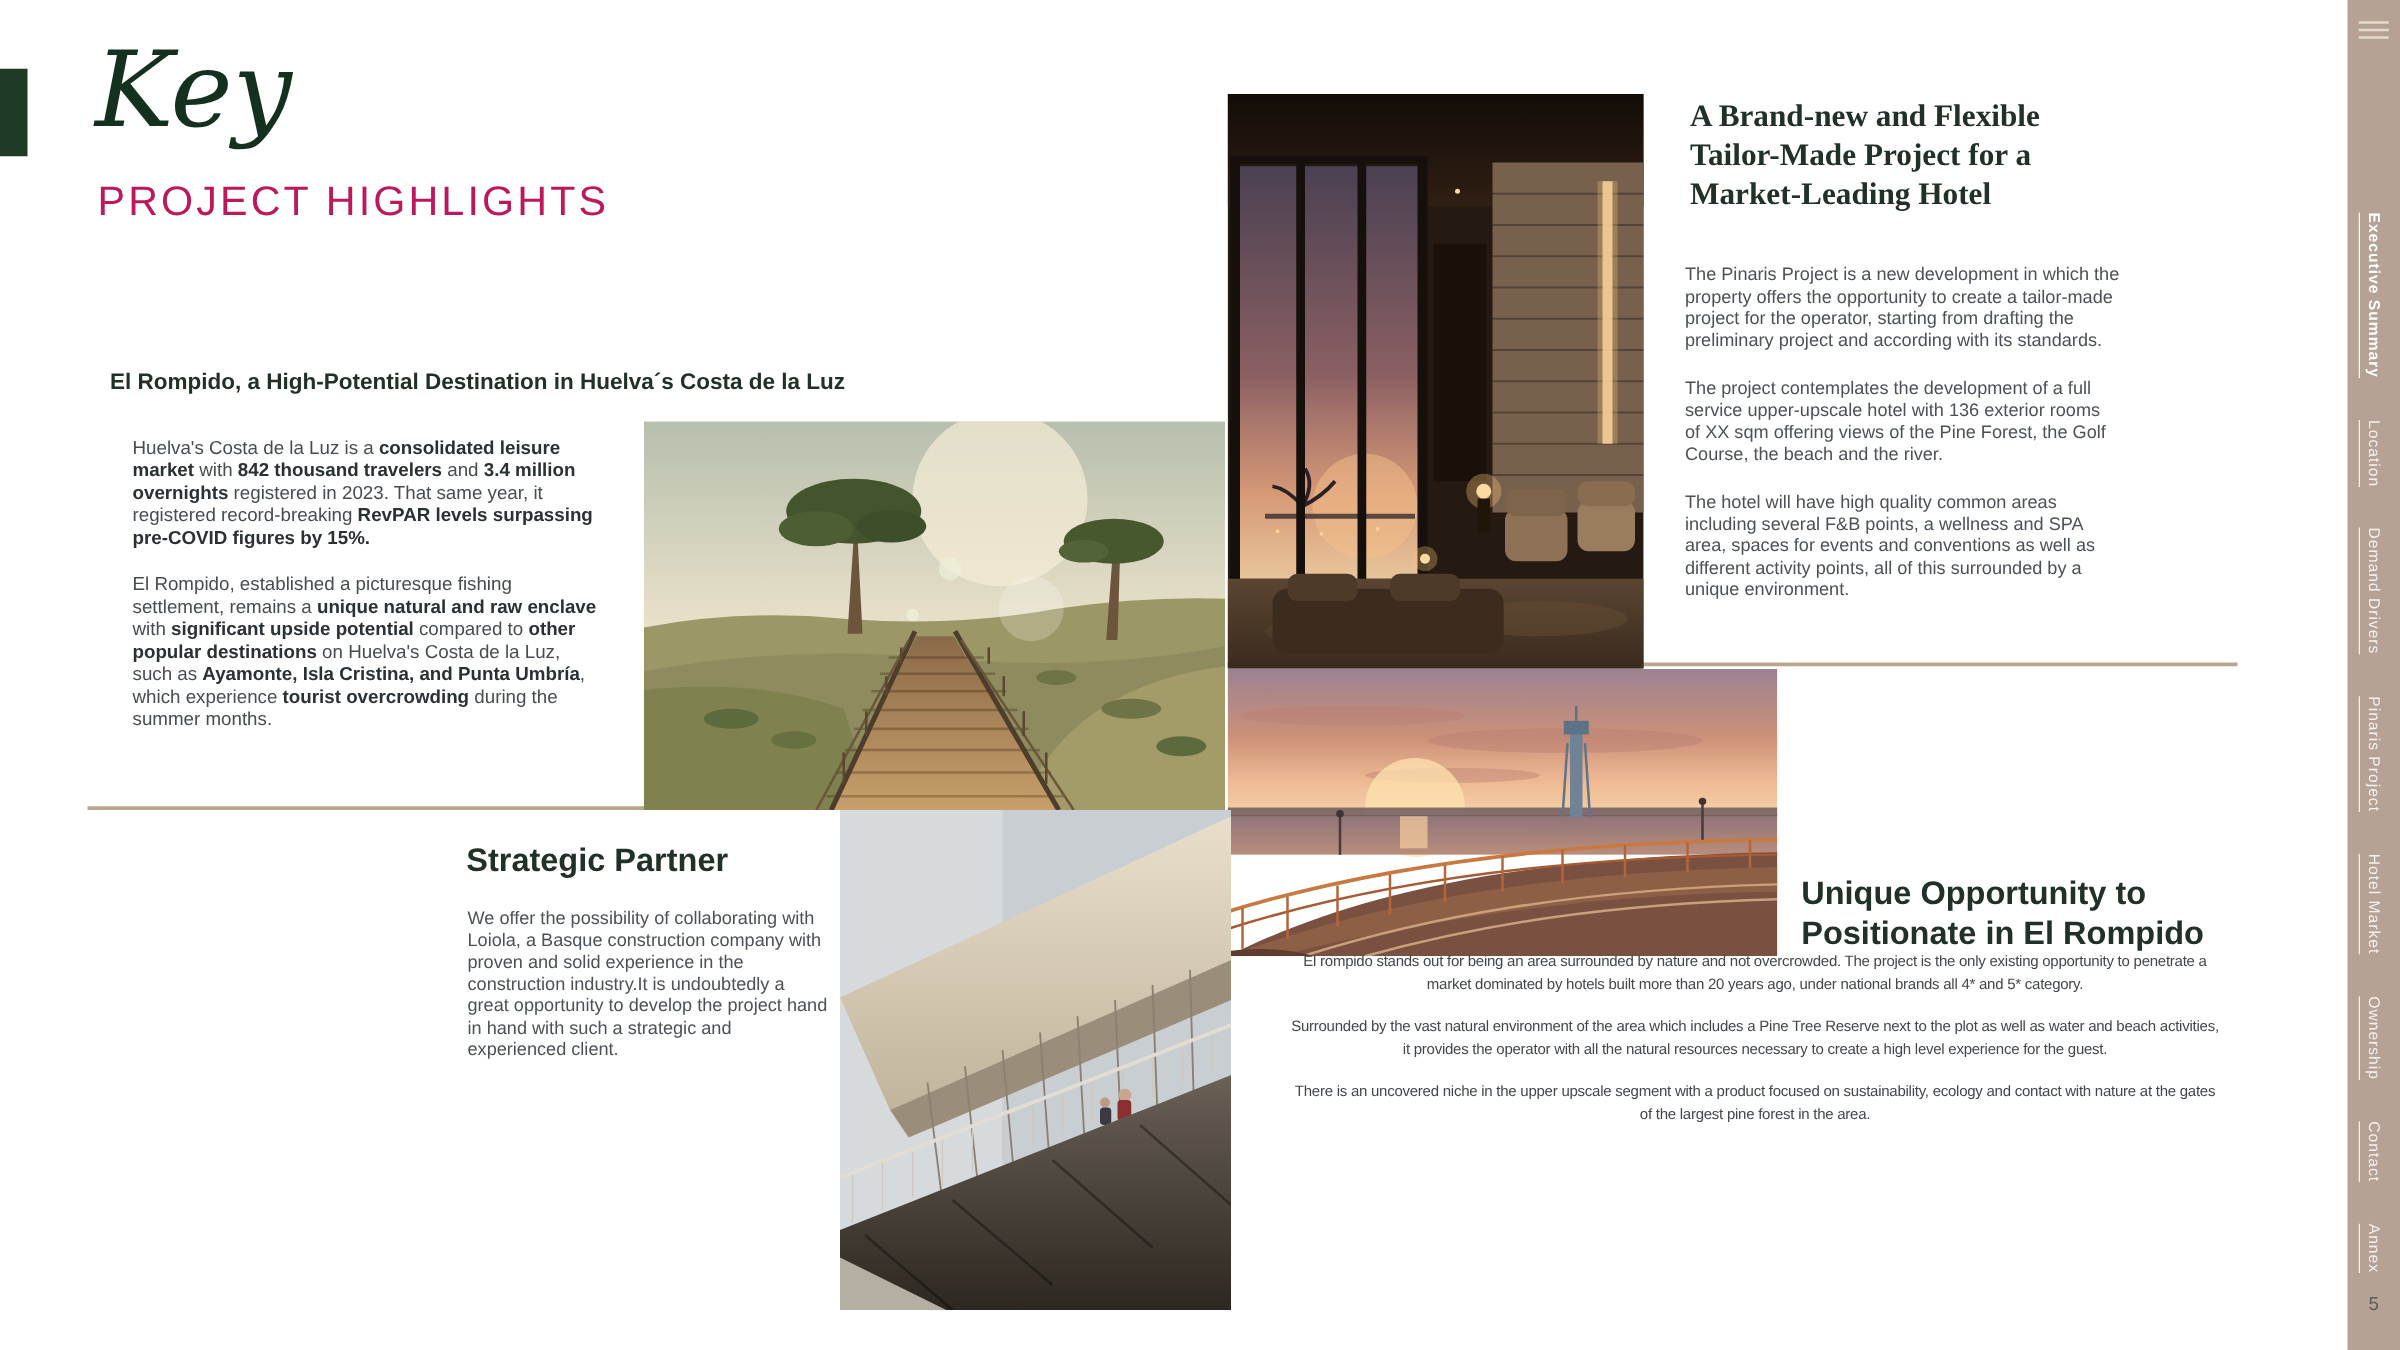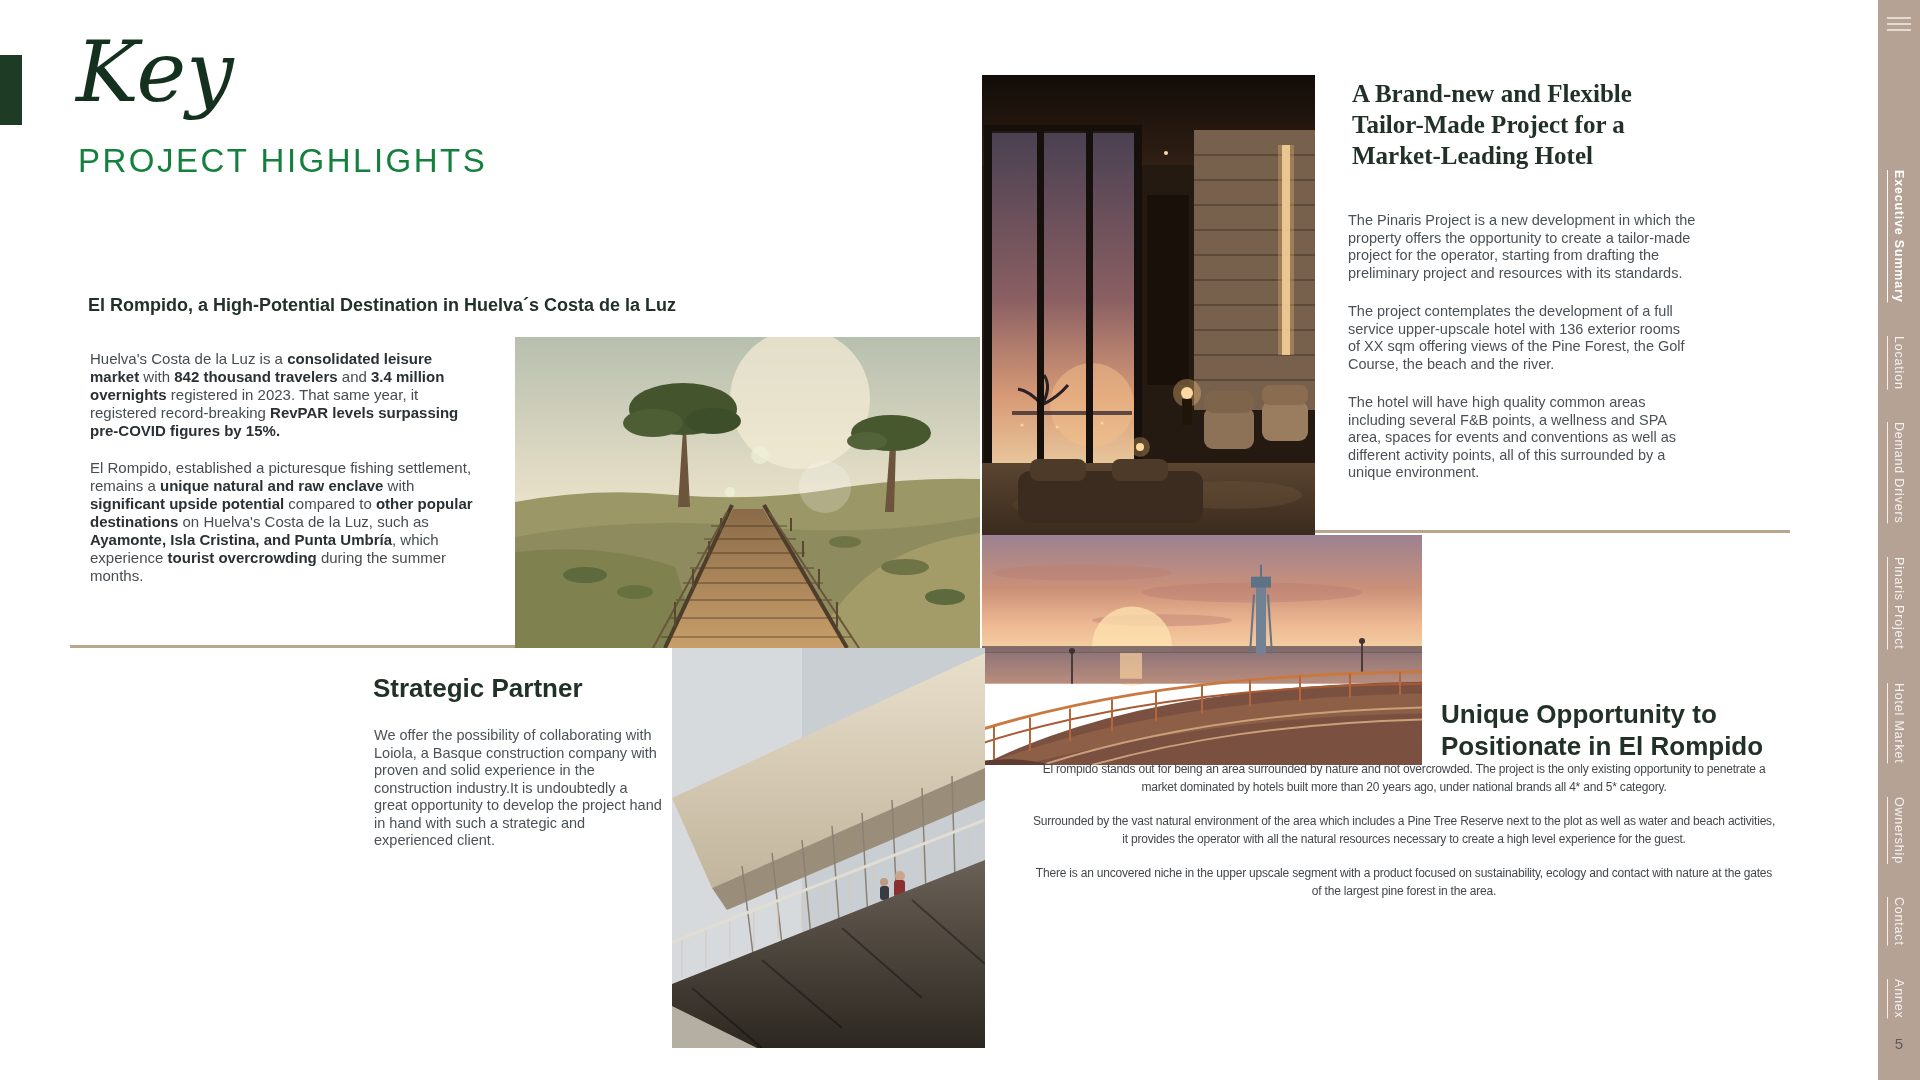--- a/index.html
+++ b/index.html
@@ -4,40 +4,40 @@
 <style>
   html,body{margin:0;padding:0;background:#ffffff;}
   .page{position:relative;width:1920px;height:1080px;background:#ffffff;overflow:hidden;
         font-family:"Liberation Sans",sans-serif;color:#474c50;}
 
   
   .green-block{position:absolute;left:0;top:55px;width:22px;height:70px;background:#1d3b25;}
   .kicker{position:absolute;left:76px;top:30px;font-family:"DejaVu Serif",serif;font-style:italic;
           font-size:84px;line-height:1;color:#14301f;}
   .page-title{position:absolute;left:78px;top:142px;font-size:33px;font-weight:300;
-              letter-spacing:2.5px;color:#15803d;}
+              letter-spacing:2.5px;color:#be185d;}
 
   
   .divider{position:absolute;height:3px;background:#bca58f;z-index:1;}
   .divider-left{left:70px;top:645px;width:910px;}
   .divider-right{left:982px;top:530px;width:808px;}
 
   
   .photo{position:absolute;overflow:hidden;z-index:2;}
   .photo svg{display:block;width:100%;height:100%;}
   .photo-boardwalk{left:515px;top:337px;width:465px;height:311px;}
   .photo-lounge{left:982px;top:75px;width:333px;height:460px;}
   .photo-pier{left:982px;top:535px;width:440px;height:230px;}
   .photo-bridge{left:672px;top:648px;width:313px;height:400px;}
 
   
   .h-green{color:#223128;font-weight:600;}
   .left-heading{position:absolute;left:88px;top:295px;width:900px;font-size:18px;z-index:3;}
   .left-paras{position:absolute;left:90px;top:350px;width:392px;font-size:15px;line-height:18px;z-index:3;}
-  .left-paras p{margin:0 0 19px 0;}
+  .left-paras p{margin:0 0 19px 16px;}
   .left-paras .bold{font-weight:700;color:#2a3034;}
 
   .project-heading{position:absolute;left:1352px;top:78px;width:330px;font-size:25px;line-height:31px;z-index:3;font-family:Liberation Serif, serif;}
   .project-paras{position:absolute;left:1348px;top:212px;width:348px;font-size:14.5px;line-height:17.5px;color:#4b5156;z-index:3;}
   .project-paras p{margin:0 0 21px 0;}
 
   .partner-heading{position:absolute;left:373px;top:673px;font-size:26px;z-index:3;}
   .partner-para{position:absolute;left:374px;top:727px;width:288px;font-size:14.5px;line-height:17.5px;color:#4b5156;z-index:3;}
 
   .opportunity-heading{position:absolute;left:1441px;top:698px;width:345px;font-size:26px;line-height:32px;z-index:3;}
@@ -317,21 +317,21 @@
   </div>
 
   <div class="left-heading h-green">El Rompido, a High-Potential Destination in Huelva´s Costa de la Luz</div>
   <div class="left-paras">
     <p><span>Huelva's Costa de la Luz is a </span><span class="bold">consolidated leisure market</span><span> with </span><span class="bold">842 thousand travelers</span><span> and </span><span class="bold">3.4 million overnights</span><span> registered in 2023. That same year, it registered record-breaking </span><span class="bold">RevPAR levels surpassing pre-COVID figures by 15%.</span></p>
     <p><span>El Rompido, established a picturesque fishing settlement, remains a </span><span class="bold">unique natural and raw enclave</span><span> with </span><span class="bold">significant upside potential</span><span> compared to </span><span class="bold">other popular destinations</span><span> on Huelva's Costa de la Luz, such as </span><span class="bold">Ayamonte, Isla Cristina, and Punta Umbría</span><span>, which experience </span><span class="bold">tourist overcrowding</span><span> during the summer months.</span></p>
   </div>
 
   <div class="project-heading h-green">A Brand-new and Flexible Tailor-Made Project for a Market-Leading Hotel</div>
   <div class="project-paras">
-    <p>The Pinaris Project is a new development in which the property offers the opportunity to create a tailor-made project for the operator, starting from drafting the preliminary project and resources with its standards.</p>
+    <p>The Pinaris Project is a new development in which the property offers the opportunity to create a tailor-made project for the operator, starting from drafting the preliminary project and according with its standards.</p>
     <p>The project contemplates the development of a full service upper-upscale hotel with 136 exterior rooms of XX sqm offering views of the Pine Forest, the Golf Course, the beach and the river.</p>
     <p>The hotel will have high quality common areas including several F&amp;B points, a wellness and SPA area, spaces for events and conventions as well as different activity points, all of this surrounded by a unique environment.</p>
   </div>
 
   <div class="partner-heading h-green">Strategic Partner</div>
   <div class="partner-para">We offer the possibility of collaborating with Loiola, a Basque construction company with proven and solid experience in the construction industry.It is undoubtedly a great opportunity to develop the project hand in hand with such a strategic and experienced client.</div>
 
   <div class="opportunity-heading h-green">Unique Opportunity to Positionate in El Rompido</div>
   <div class="opportunity-paras">
     <p>El rompido stands out for being an area surrounded by nature and not overcrowded. The project is the only existing opportunity to penetrate a market dominated by hotels built more than 20 years ago, under national brands all 4* and 5* category.</p>

